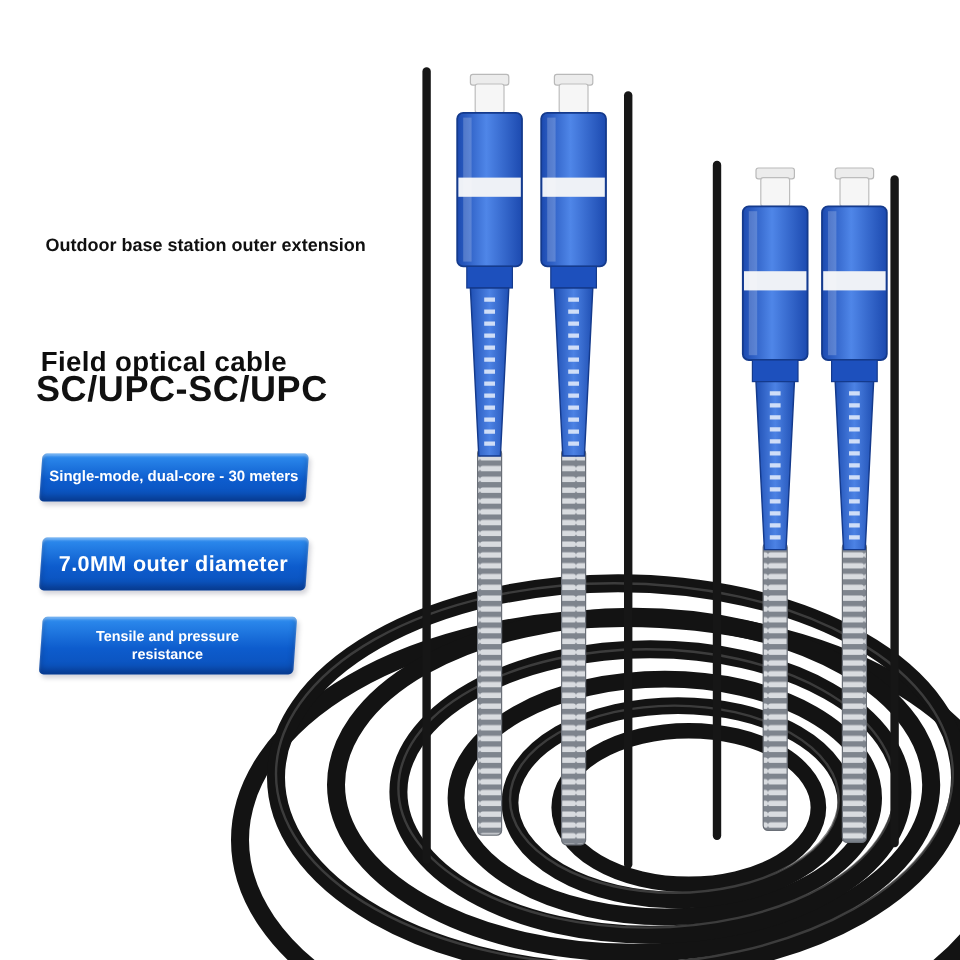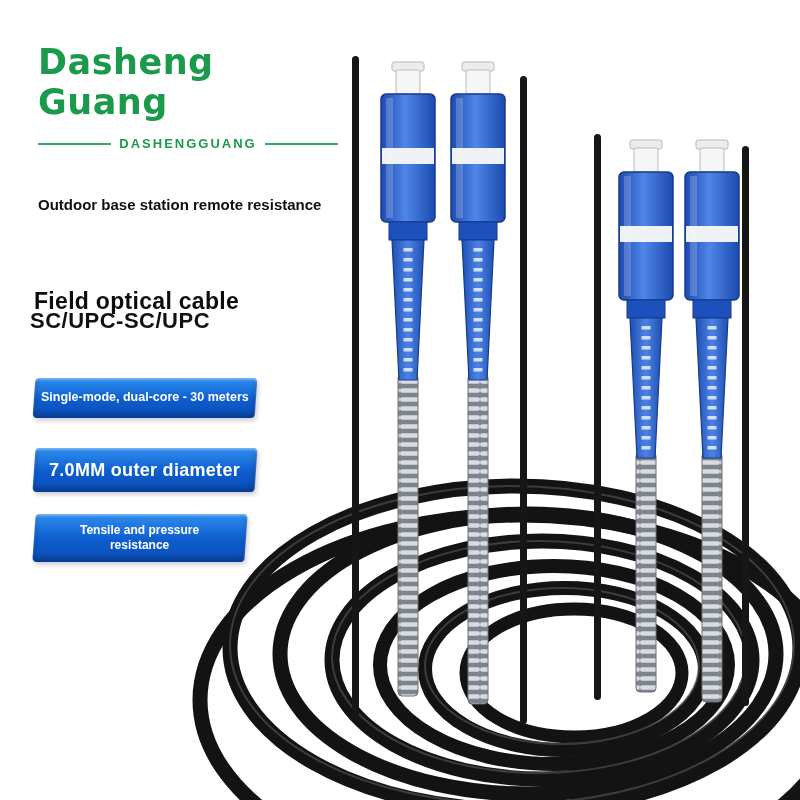--- a/index.html
+++ b/index.html
@@ -21,21 +21,21 @@
   
   .tagline{
     position:absolute;left:38px;top:196px;font-size:15px;font-weight:700;color:#101010;
   }
   .product-title{
     position:absolute;left:34px;top:248px;font-size:23px;font-weight:800;color:#0d0d0d;
     letter-spacing:0.3px;
     margin-top:40px;
   }
   .spec-title{
-    position:absolute;left:30px;top:308px;font-size:22px;font-weight:700;color:#111;
+    position:absolute;left:30px;top:308px;font-size:30px;font-weight:700;color:#111;
     letter-spacing:0.5px;
   }
   
   .badge{
     position:absolute;left:34px;display:flex;align-items:center;justify-content:center;
     color:#fff;text-align:center;transform:skewX(-4deg);border-radius:4px;
     background:linear-gradient(180deg,#2f8ef0 0%,#0d5ccd 55%,#0a4fb8 100%);
     box-shadow:inset 0 2px 2px rgba(255,255,255,.35), inset 0 -4px 6px rgba(0,0,30,.28), 2px 3px 4px rgba(0,0,40,.18);
   }
   .badge .inner{transform:skewX(4deg);line-height:1.25;}
@@ -115,30 +115,22 @@
     </g>
 
     <g>
       <use href="#scConn" transform="translate(408,62)"></use>
       <use href="#scConn" transform="translate(478,62)"></use>
       <use href="#scConn" transform="translate(646,140)"></use>
       <use href="#scConn" transform="translate(712,140)"></use>
     </g>
   </svg>
 
-  <div class="brand">
-    <div class="brand-name">Dasheng Guang</div>
-    <div class="brand-sub">
-      <span class="line"></span>
-      <span class="txt">DASHENGGUANG</span>
-      <span class="line"></span>
-    </div>
-  </div>
 
-  <div class="tagline">Outdoor base station remote resistance</div>
+  <div class="tagline">Outdoor base station outer extension</div>
   <div class="product-title">Field optical cable</div>
   <div class="spec-title">SC/UPC-SC/UPC</div>
 
   <div class="badge badge1">
     <div class="inner">Single-mode, dual-core - 30 meters</div>
   </div>
 
   <div class="badge badge2">
     <div class="inner">7.0MM outer diameter</div>
   </div>

